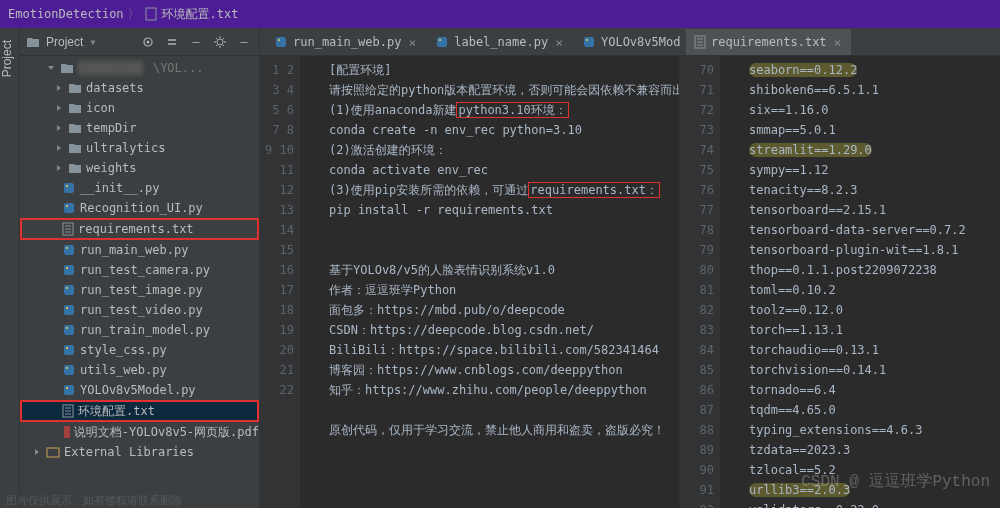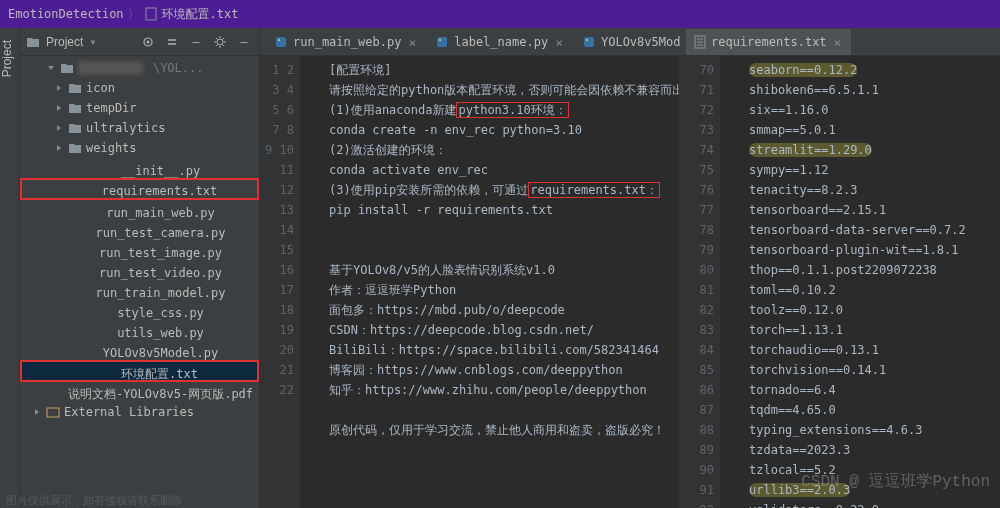--- a/index.html
+++ b/index.html
@@ -12,21 +12,21 @@
 .left-strip { width:20px; background:#3c3f41; border-right:1px solid #323232; }
 .left-strip .rot { writing-mode:vertical-rl; transform:rotate(180deg); color:#bbbbbb; margin-top:12px; text-align:center; font-family:"Segoe UI",sans-serif; }
 .project-panel { width:240px; background:#3c3f41; border-right:1px solid #323232; display:flex; flex-direction:column; }
 .panel-header { height:28px; background:#3c3f41; display:flex; align-items:center; padding:0 6px; gap:6px; border-bottom:1px solid #323232; }
 .panel-header .title { color:#bbbbbb; font-family:"Segoe UI",sans-serif; }
 .panel-header .spacer { flex:1; }
 .panel-header .iconbtn { width:18px; height:18px; display:flex; align-items:center; justify-content:center; color:#afb1b3; cursor:pointer; }
 .tree { flex:1; overflow:auto; padding-top:2px; }
 .tree-item { display:flex; align-items:center; height:20px; padding-left:10px; gap:4px; color:#bbbbbb; cursor:pointer; white-space:nowrap; font-family:"Segoe UI",sans-serif; }
 .tree-item.folder svg.arrow { flex-shrink:0; }
-.tree-item.file { padding-left:42px;flex-direction:column; }
+.tree-item.file { padding-left:42px; }
 .tree-item.level2 { padding-left:26px; }
 .tree-item.selected { background:#0d293e; }
 .tree-item.highlighted { border:2px solid #e03030; padding-left:40px; height:22px; }
 .editors { flex:1; display:flex; }
 .editor { display:flex; flex-direction:column; background:#2b2b2b; }
 .editor.left { width:420px; border-right:1px solid #323232; }
 .editor.right { flex:1; }
 .tabs { height:28px; background:#3c3f41; display:flex; align-items:flex-end; border-bottom:1px solid #323232; padding-left:6px; gap:1px; }
 .tab { height:26px; padding:0 10px 0 8px; display:flex; align-items:center; gap:5px; background:#3c3f41; color:#bbbbbb; cursor:pointer; font-family:"Segoe UI",sans-serif; }
 .tab.active { background:#4e5254; }
@@ -100,20 +100,29 @@
           <span style="filter:blur(2px);background:#555;color:#555;padding:0 18px;border-radius:2px">xxxx</span>
           <span style="color:#777;margin-left:6px">\YOL...</span>
         </div>
         <div class="tree-item level2 folder" style="padding-left:34px">
           <svg class="arrow" width="10" height="10">
             <path d="M3 2l4 3-4 3z" fill="#888"></path>
           </svg>
           <svg width="14" height="12">
             <path d="M1 2h5l1 1h6v8H1z" fill="#87939a"></path>
           </svg>
+          <span>datasets</span>
+        </div>
+        <div class="tree-item level2 folder" style="padding-left:34px">
+          <svg class="arrow" width="10" height="10">
+            <path d="M3 2l4 3-4 3z" fill="#888"></path>
+          </svg>
+          <svg width="14" height="12">
+            <path d="M1 2h5l1 1h6v8H1z" fill="#87939a"></path>
+          </svg>
           <span>icon</span>
         </div>
         <div class="tree-item level2 folder" style="padding-left:34px">
           <svg class="arrow" width="10" height="10">
             <path d="M3 2l4 3-4 3z" fill="#888"></path>
           </svg>
           <svg width="14" height="12">
             <path d="M1 2h5l1 1h6v8H1z" fill="#87939a"></path>
           </svg>
           <span>tempDir</span>
@@ -135,20 +144,27 @@
             <path d="M1 2h5l1 1h6v8H1z" fill="#87939a"></path>
           </svg>
           <span>weights</span>
         </div>
         <div class="tree-item file">
           <svg width="14" height="14">
             <rect x="2" y="2" width="10" height="10" rx="2" fill="#3572A5"></rect>
             <circle cx="5" cy="5" r="1" fill="#ffd43b"></circle>
           </svg>
           <span>__init__.py</span>
+        </div>
+        <div class="tree-item file">
+          <svg width="14" height="14">
+            <rect x="2" y="2" width="10" height="10" rx="2" fill="#3572A5"></rect>
+            <circle cx="5" cy="5" r="1" fill="#ffd43b"></circle>
+          </svg>
+          <span>Recognition_UI.py</span>
         </div>
         <div class="tree-item file highlighted">
           <svg width="12" height="14">
             <rect x="1" y="1" width="10" height="12" fill="none" stroke="#87939a"></rect>
             <path d="M3 4h6M3 7h6M3 10h6" stroke="#87939a"></path>
           </svg>
           <span>requirements.txt</span>
         </div>
         <div class="tree-item file">
           <svg width="14" height="14">

